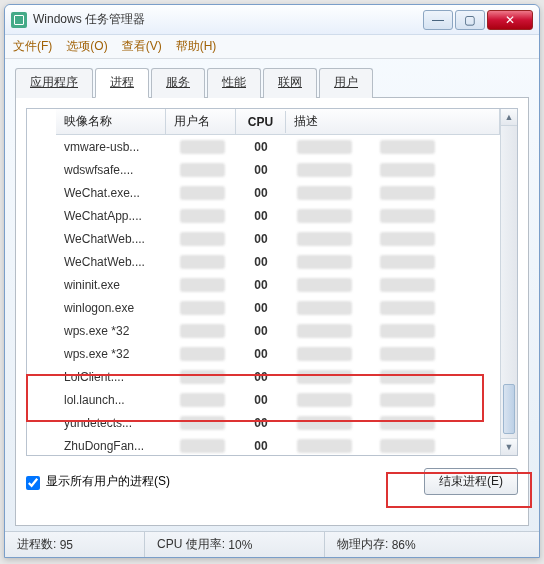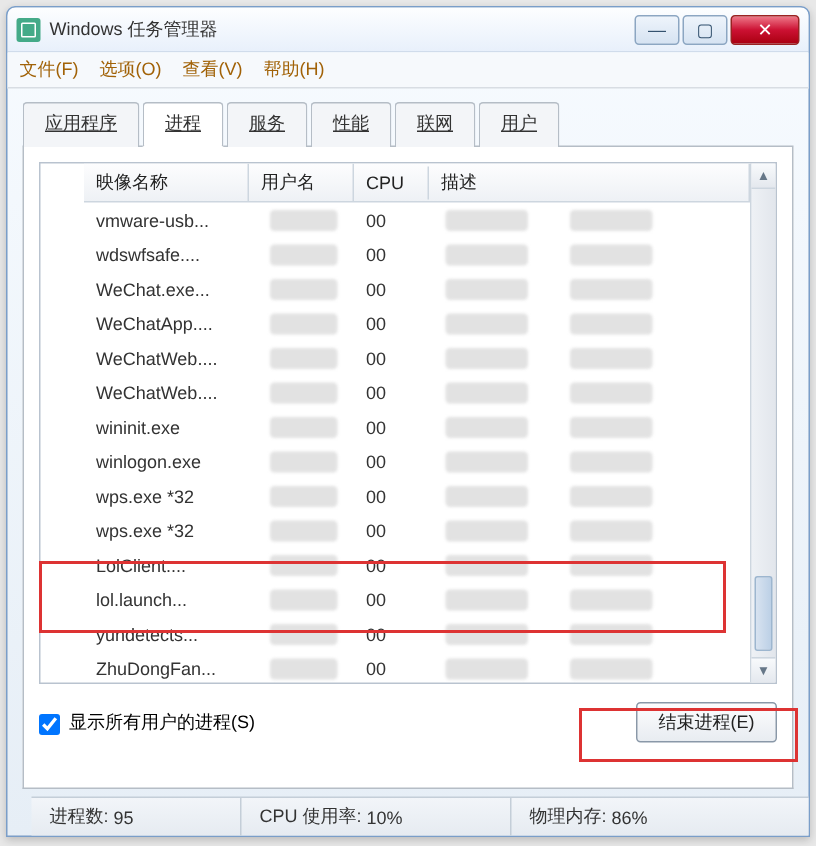--- a/index.html
+++ b/index.html
@@ -16,38 +16,38 @@
 .menubar .menu-item { color: #a16207; cursor: default; }
 .content { padding: 8px 10px 0 10px; }
 .tabs { display: flex; border-bottom: 1px solid #b5bdc6; }
 .tab { padding: 5px 14px 6px; border: 1px solid #b5bdc6; border-bottom: none; background: #f3f5f8; margin-right: 2px; border-radius: 3px 3px 0 0; position: relative; top: 1px; color:#333;text-decoration:underline; }
 .tab.active { background: #fff; border-bottom: 1px solid #fff; top: 1px; }
 .tabpane { background: #fff; border: 1px solid #b5bdc6; border-top: none; padding: 10px; height: 428px; position: relative; }
 .table-wrap { border: 1px solid #b9c3cf; height: 348px; position: relative; overflow: hidden; display:flex;padding-left:29px; }
 .table-inner { flex:1; overflow:hidden; }
 .thead { display: flex; background: linear-gradient(180deg,#fdfdfe,#eef1f5); border-bottom: 1px solid #cdd6df; height: 26px; align-items: center; }
 .th { padding: 4px 8px; border-right: 1px solid #cdd6df; color:#222; white-space: nowrap; overflow:hidden; }
-.c-img { width: 110px; } .c-user { width: 70px; } .c-cpu { width: 50px; text-align:left; } .c-mem { width: 80px; text-align:right; } .c-desc { flex:1; }
+.c-img { width: 110px; } .c-user { width: 70px; } .c-cpu { width: 50px; text-align:center;font-weight:bold; } .c-mem { width: 80px; text-align:right; } .c-desc { flex:1; }
 .tr { display: flex; height: 23px; align-items: center; }
 .td { padding: 2px 8px; white-space: nowrap; overflow:hidden; color:#333; }
 .blur { background: #e2e2e2; color: transparent; border-radius: 3px; height: 14px; margin: 0 6px; filter: blur(1px); }
 .c-user .blur { width: 45px; } .c-mem .blur { width: 55px; margin-left:auto; } .c-desc .blur { width: 55px; }
 .highlight-box { position: absolute; border: 2px solid #d33; pointer-events: none; }
 .hl1 { left: 10px; top: 276px; width: 458px; height: 48px; }
 .hl2 { left: 370px; top: 374px; width: 146px; height: 36px; }
 .bottom-row { display: flex; align-items: center; margin-top: 12px; }
 .chk { display:flex; align-items:flex-end; gap:6px; flex:1; }
 .chk input { width:14px; height:14px; }
 .end-btn { padding: 4px 14px; border: 1px solid #8a98a8; border-radius: 3px; background: linear-gradient(180deg,#fdfdfe,#e8ecf1); color:#222; }
 .scrollbar { width: 17px; background: linear-gradient(90deg,#eef1f5,#e2e6ec); border-left: 1px solid #cdd6df; display:flex; flex-direction:column; }
 .sb-btn { height: 17px; background: linear-gradient(180deg,#f8fafc,#e4e8ee); border-bottom:1px solid #cdd6df; display:flex; align-items:center; justify-content:center; color:#678; font-size:9px; }
 .sb-btn.down { border-bottom:none; border-top:1px solid #cdd6df; }
 .sb-track { flex:1; position:relative; }
 .sb-thumb { position:absolute; left:2px; right:2px; bottom:4px; height:50px; background:linear-gradient(90deg,#d8e3f0,#bcd0e6); border:1px solid #9db6cf; border-radius:2px; }
-.statusbar { position:absolute; left:16px; right:0; bottom:0; height:26px; background:linear-gradient(180deg,#f2f5f9,#e6ebf1); border-top:1px solid #c4ced8; display:flex; align-items:center; }
+.statusbar { position:absolute; left:0; right:0; bottom:0; height:26px; background:linear-gradient(180deg,#f2f5f9,#e6ebf1); border-top:1px solid #c4ced8; display:flex; align-items:center; }
 .status-seg { padding:0 12px; border-right:1px solid #c4ced8; color:#333; height:100%; display:flex; align-items:center; }
 .status-seg:first-child { width:140px; } .status-seg:nth-child(2){ width:180px; } .status-seg:last-child{ border:none; flex:1; }
 </style>
 </head>
 <body>
 
 <div class="window">
   <div class="titlebar">
     <div class="icon"></div>
     <div class="title">Windows 任务管理器</div>

